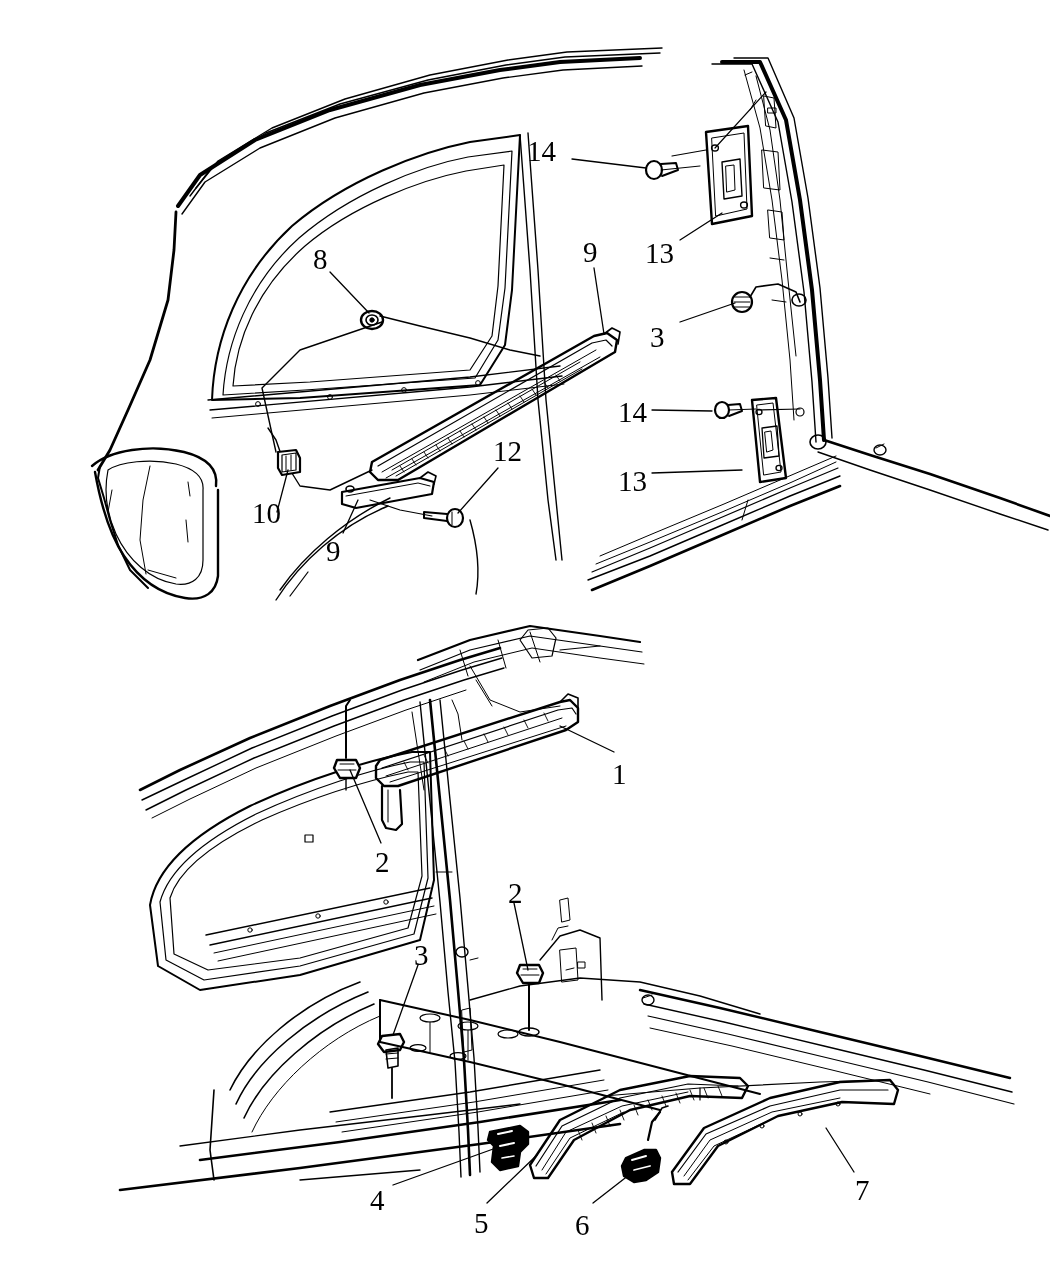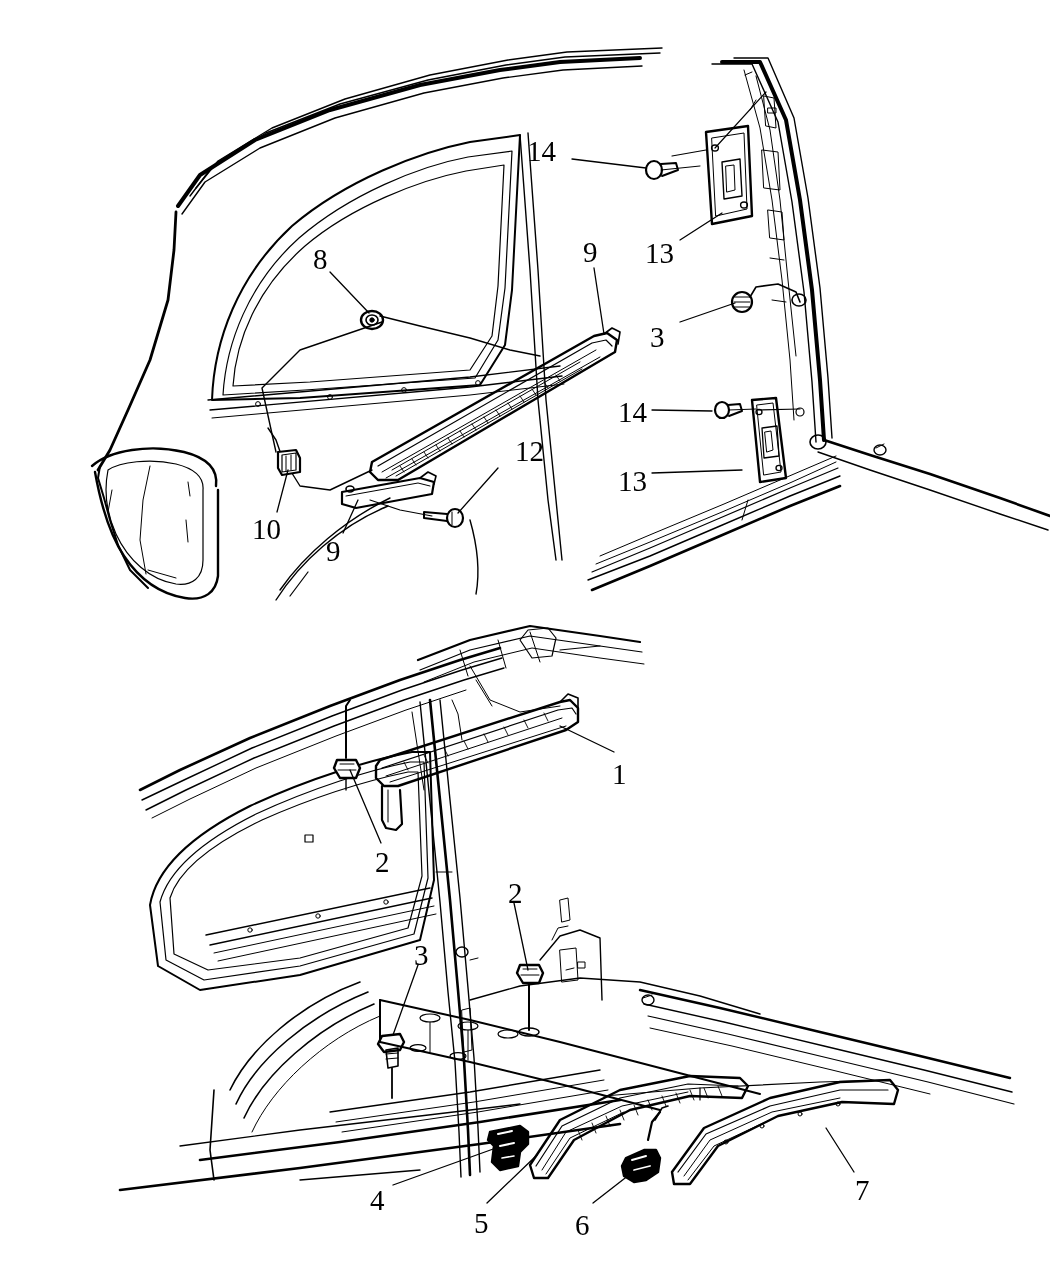--- a/index.html
+++ b/index.html
@@ -399,23 +399,23 @@
     </g>
   </svg>
 
   <div class="callout" style="left:313px;top:245px;">8</div>
   <div class="callout" style="left:527px;top:137px;">14</div>
   <div class="callout" style="left:645px;top:239px;">13</div>
   <div class="callout" style="left:583px;top:238px;">9</div>
   <div class="callout" style="left:650px;top:323px;">3</div>
   <div class="callout" style="left:618px;top:398px;">14</div>
   <div class="callout" style="left:618px;top:467px;">13</div>
-  <div class="callout" style="left:252px;top:515px;">10</div>
+  <div class="callout" style="left:252px;top:499px;">10</div>
   <div class="callout" style="left:326px;top:537px;">9</div>
-  <div class="callout" style="left:515px;top:437px;">12</div>
+  <div class="callout" style="left:493px;top:437px;">12</div>
   <div class="callout" style="left:612px;top:760px;">1</div>
   <div class="callout" style="left:375px;top:848px;">2</div>
   <div class="callout" style="left:508px;top:879px;">2</div>
   <div class="callout" style="left:414px;top:941px;">3</div>
   <div class="callout" style="left:370px;top:1186px;">4</div>
   <div class="callout" style="left:474px;top:1209px;">5</div>
   <div class="callout" style="left:575px;top:1211px;">6</div>
   <div class="callout" style="left:855px;top:1176px;">7</div>
 
 </div>

